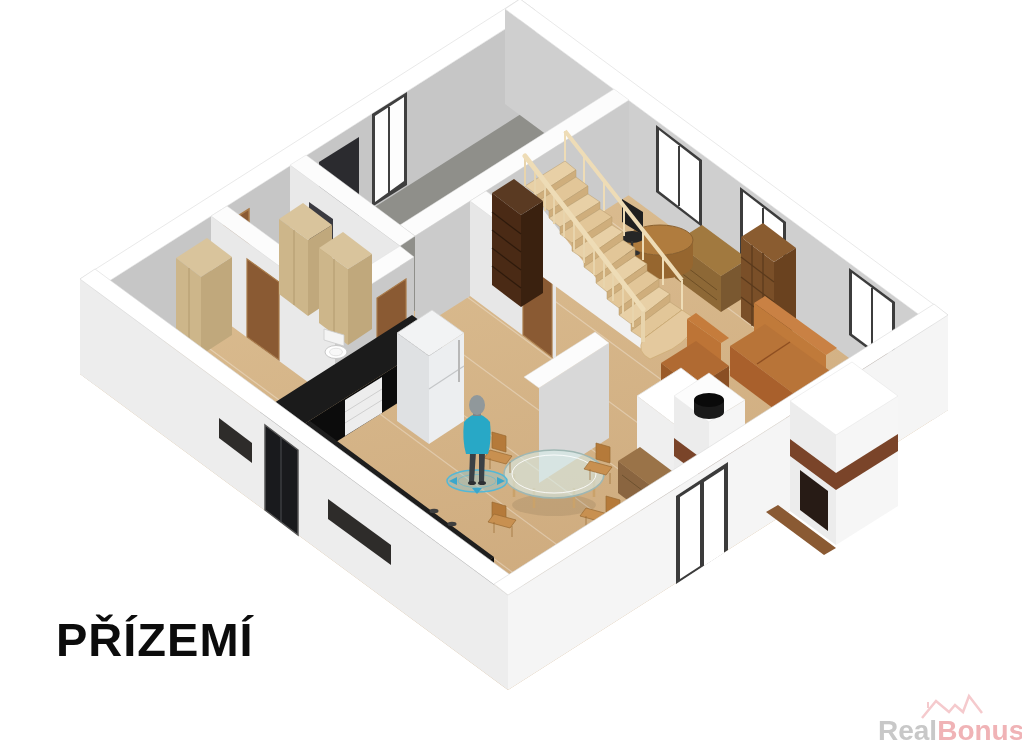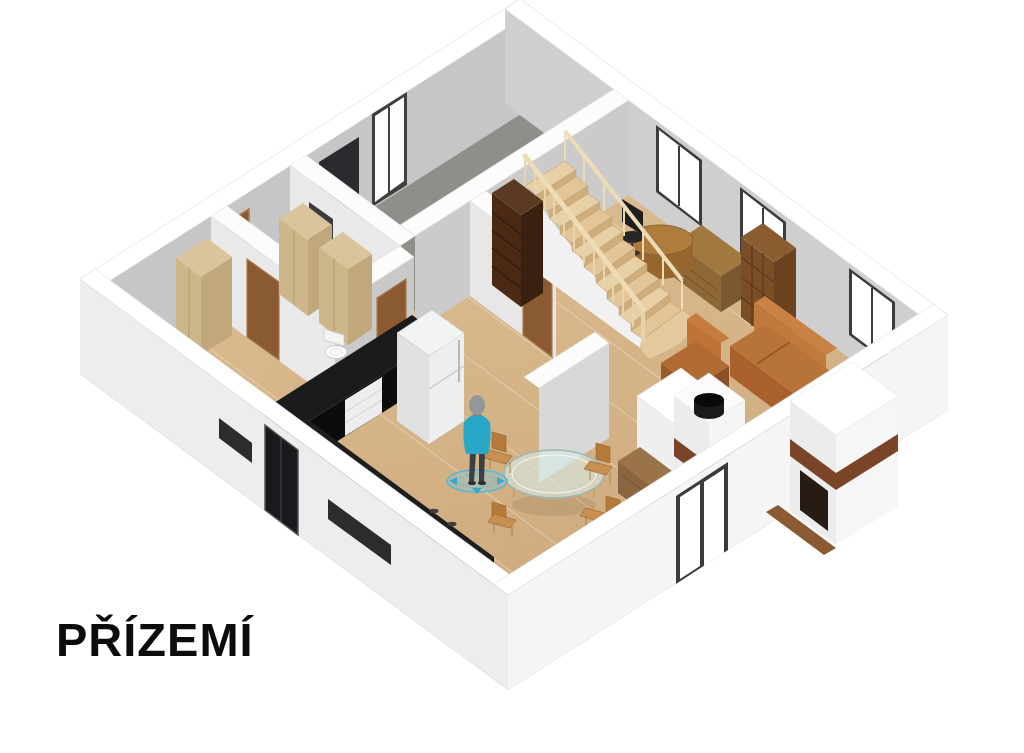--- a/index.html
+++ b/index.html
@@ -368,14 +368,23 @@
     <polygon points="790,439 836,473 836,490 790,456" fill="#7a4429"></polygon>
     <polygon points="898,434 836,473 836,490 898,451" fill="#7a4429"></polygon>
     <polygon points="800,470 828,491 828,531 800,510" fill="#271b15"></polygon>
     <polygon points="778,505 836,548 824,555 766,512" fill="#8a5a33"></polygon>
   </g>
 </svg>
 
 <div class="floor-label">PŘÍZEMÍ</div>
 
 
-
+<div class="watermark">
+  <svg width="146" height="62" viewBox="0 0 146 62">
+    <g stroke="#f5cacd" stroke-width="2.5" fill="none">
+      <path d="M46,30 L60,13 L73,24 L79,17 L87,24 L93,8 L106,25"></path>
+      <path d="M52,20 L52,14" stroke-width="2"></path>
+    </g>
+    <text x="2" y="52" font-size="28" font-weight="bold" font-family="Liberation Sans, sans-serif"><tspan fill="#c8c8c8">Real</tspan><tspan fill="#f0b3b6">Bonus</tspan><tspan fill="#f0b3b6" font-size="17">.cz</tspan></text>
+  </svg>
 </div>
 
+</div>
+
 </body></html>

